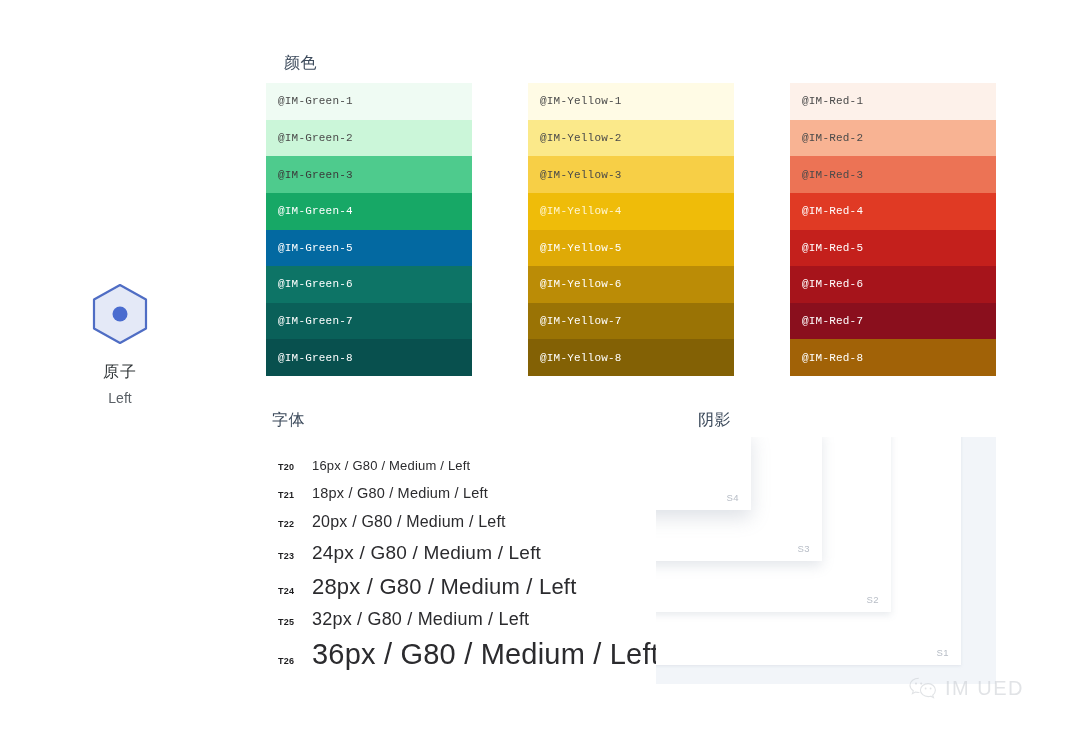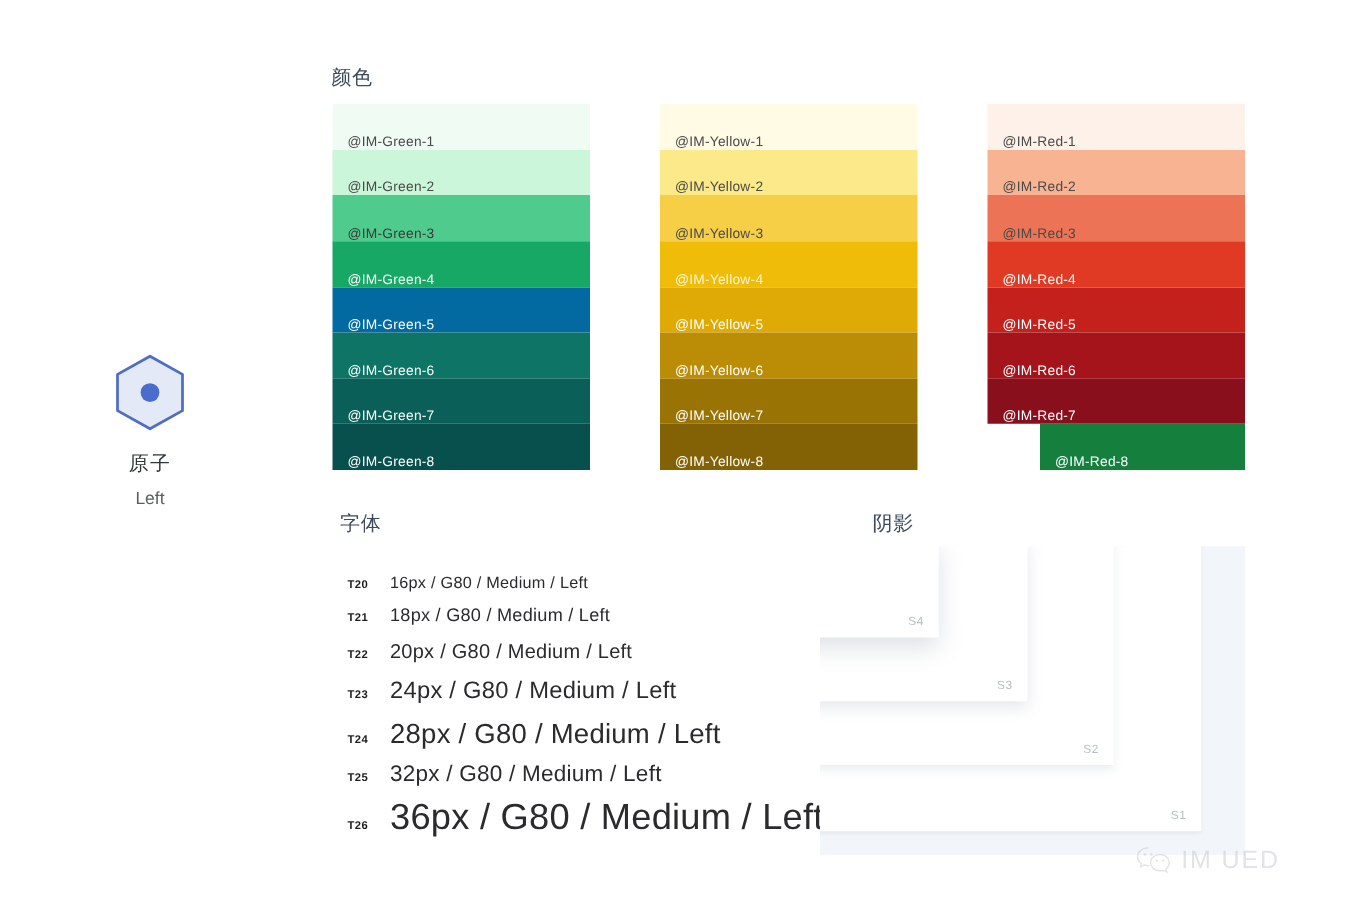--- a/index.html
+++ b/index.html
@@ -56,46 +56,47 @@
 
   
   .sec-title {
     position: absolute;
     font-size: 16px;
     line-height: 22px;
     color: #3d4b5c;
     font-weight: 400;
     letter-spacing: 0.5px;
   }
-  #title-colors  { left: 265px; top: 52px; }
+  #title-colors  { left: 284px; top: 52px; }
   #title-type    { left: 272px; top: 409px; }
   #title-shadow  { left: 698px; top: 409px; }
 
   
   .palette {
     position: absolute;
     top: 83px;
     width: 206px;
     height: 293px;
     display: flex;
     flex-direction: column;
   }
   #palette-green  { left: 266px; }
   #palette-yellow { left: 528px; }
   #palette-red    { left: 790px; }
 
   .swatch {
     flex: 1 1 0;
     display: flex;
-    align-items: flex-end;
+    align-items: center;
     padding-left: 12px;
     box-sizing: border-box;
     font-size: 11px;
     letter-spacing: 0.2px;
     white-space: nowrap;
+    font-family: Liberation Mono, monospace;
   }
 
   
   .type-list {
     position: absolute;
     left: 278px;
     top: 458px;
     width: 400px;
   }
   .type-row {
@@ -284,21 +285,21 @@
       </div>
       <div class="swatch" style="background: rgb(196, 32, 28); color: rgb(255, 255, 255);">
         <span>@IM-Red-5</span>
       </div>
       <div class="swatch" style="background: rgb(166, 20, 27); color: rgb(255, 255, 255);">
         <span>@IM-Red-6</span>
       </div>
       <div class="swatch" style="background: rgb(138, 15, 29); color: rgb(255, 255, 255);">
         <span>@IM-Red-7</span>
       </div>
-      <div class="swatch" style="background: #15803d; color: rgb(255, 255, 255); margin-left: 42px;">
+      <div class="swatch" style="background: #a16207; color: rgb(255, 255, 255);">
         <span>@IM-Red-8</span>
       </div>
     </div>
 
   <div class="type-list">
       <div class="type-row r20">
         <span class="type-tag">T20</span>
         <span class="type-sample ts-20">16px / G80 / Medium / Left</span>
       </div>
       <div class="type-row r21">

